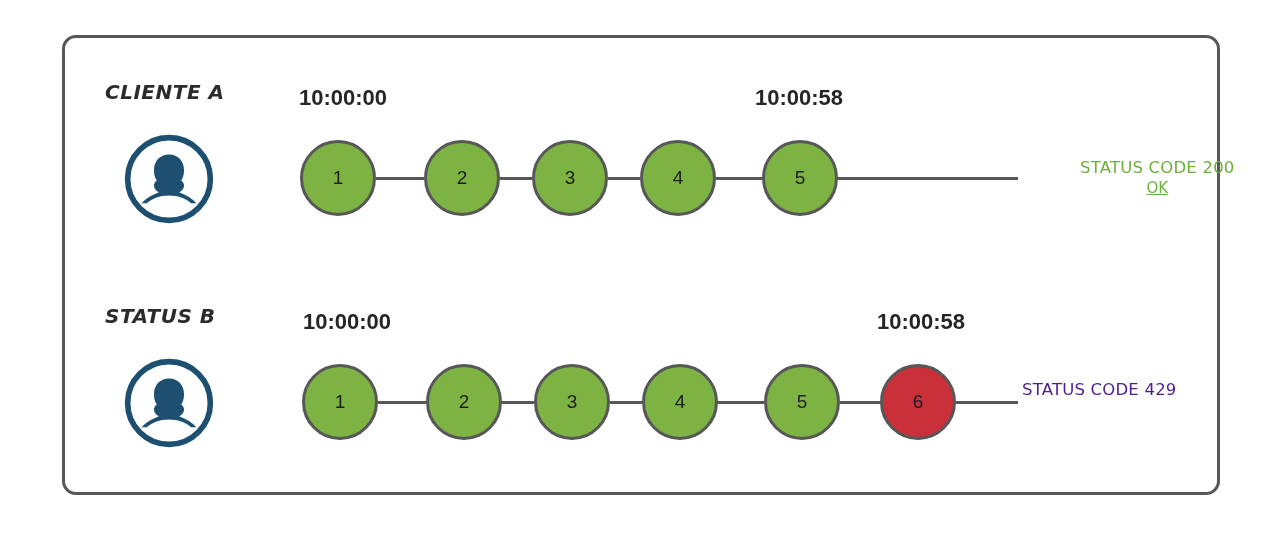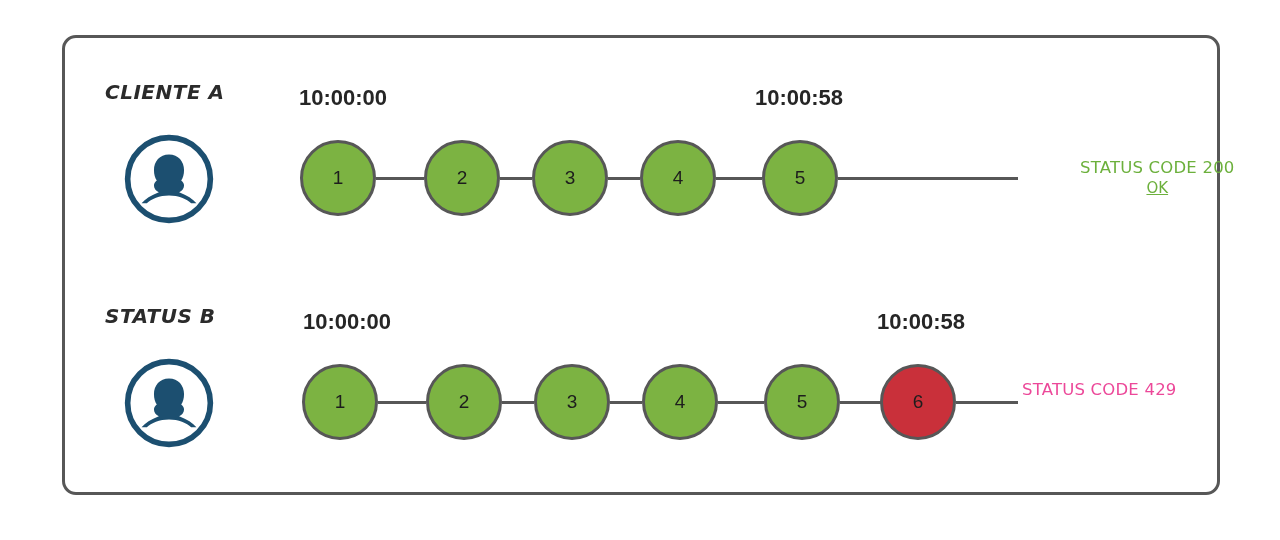--- a/index.html
+++ b/index.html
@@ -125,21 +125,21 @@
     font-weight: 500;
     letter-spacing: 0.2px;
   }
   .status .line2 {
     font-family: "DejaVu Sans", sans-serif;
     font-size: 15px;
     font-weight: 500;
     text-decoration: underline;
   }
   .status.ok   { color: #6cb03c; }
-  .status.fail { color: #ec4899; }
+  .status.fail { color: #4c1d95; }
 </style>
 </head>
 <body>
 
 <div id="stage">
 
   <div class="frame"></div>
 
   <div class="row row-a">
 

